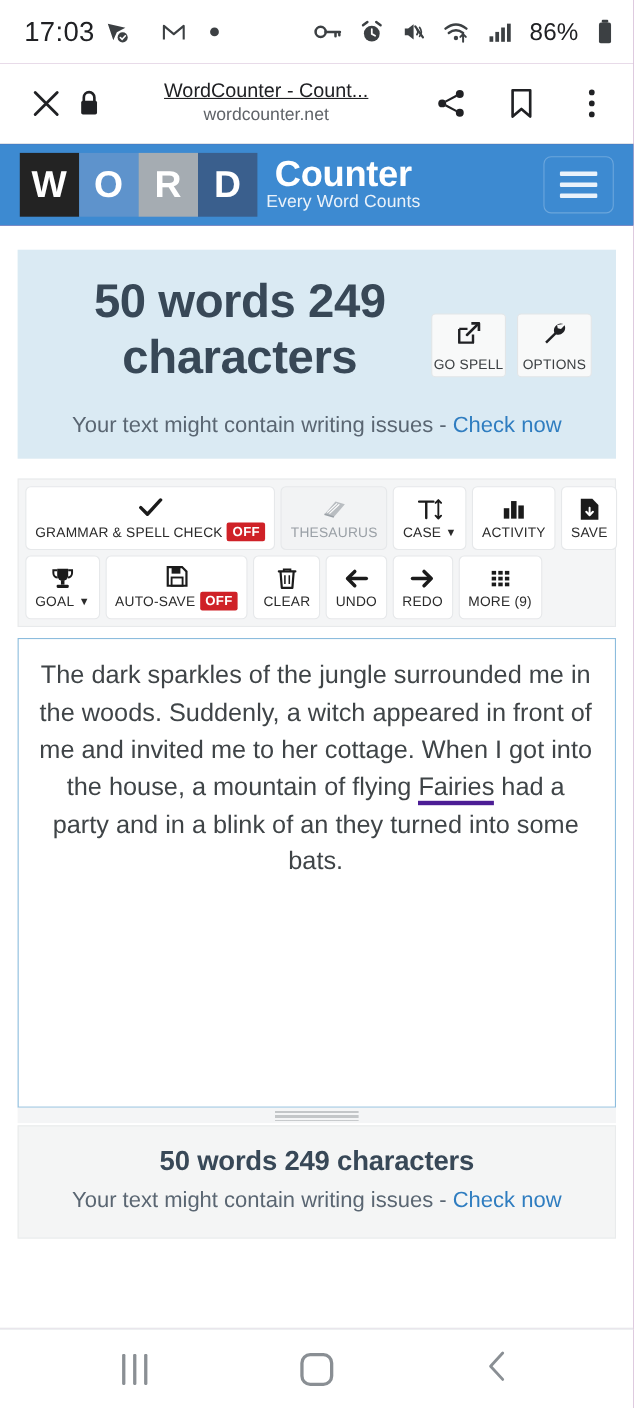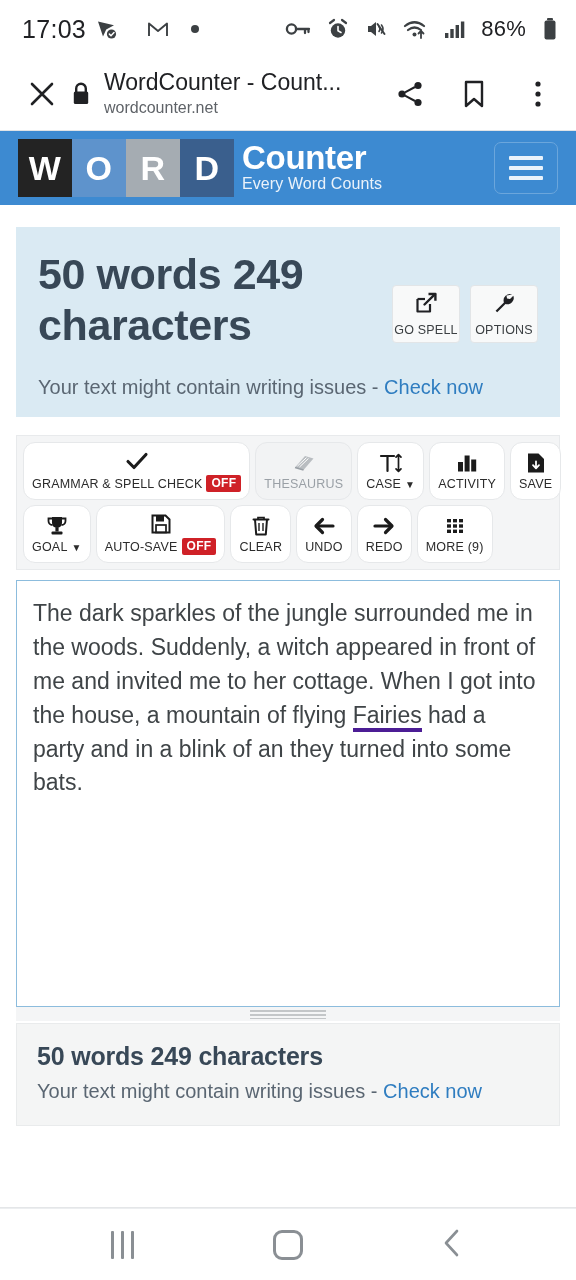--- a/index.html
+++ b/index.html
@@ -2,21 +2,21 @@
 <html><head>
 <meta charset="utf-8">
 <style>
   * { box-sizing: border-box; margin: 0; padding: 0; }
   html, body {
     width: 576px; height: 1280px;
     font-family: "Liberation Sans", sans-serif;
     background: #ffffff;
     overflow: hidden;
   }
-  .phone { width: 576px; height: 1280px; display: flex; flex-direction: column; background:#701a75; }
+  .phone { width: 576px; height: 1280px; display: flex; flex-direction: column; background:#701a75;text-align:center; }
 
   
   .statusbar {
     height: 58px; flex: 0 0 58px;
     display: flex; align-items: center;
     padding: 0 18px 0 22px;
     background: #ffffff;
     color: #3c4043;
   }
   .sb-left { display: flex; align-items: center; gap: 9px; }
@@ -30,22 +30,22 @@
   .cct {
     flex: 0 0 72px; height: 72px;
     display: flex; align-items: center;
     padding: 0 18px 0 20px;
     background:#fff;
   }
   .cct-close { width: 44px; display:flex; align-items:center; justify-content:center; }
   .cct-lock { width: 34px; display:flex; align-items:center; justify-content:center; margin-right:4px;}
   .cct-titles { flex:1 1 auto; min-width:0; padding-left:2px; }
   .cct-title {
-    font-size: 23px; color:#202124; line-height:1.15;
-    white-space: nowrap; overflow: hidden; text-overflow: clip;
+    font-size: 18px; color:#202124; line-height:1.15;
+    white-space: nowrap; overflow: hidden; text-overflow: clip; text-decoration: underline;
   }
   .cct-url { font-size: 16px; color:#5f6368; line-height:1.3; margin-top:2px; }
   .cct-actions { display:flex; align-items:center; gap: 24px; padding-left:10px; }
   .cct-btn { width:40px; height:44px; display:flex; align-items:center; justify-content:center; }
   .cct-sep { height:1px; background:#e0e3e6; }
 
   
   .site-header {
     flex: 0 0 74px; height:74px;
     background:#3d8ad1;
@@ -99,21 +99,21 @@
 
   
   .toolbar {
     margin: 18px 16px 0 16px;
     background:#f4f5f6; border:1px solid #e8eaec;
     padding: 6px 6px 6px 6px;
   }
   .trow { display:flex; gap:5px; margin-bottom:5px; }
   .trow:last-child { margin-bottom:0; }
   .tbtn {
-    background:#ffffff; border:1px solid #e6e8ea; border-radius:12px;
+    background:#ffffff; border:1px solid #e6e8ea; border-radius:5px;
     height: 58px; display:flex; flex-direction:column;
     align-items:center; justify-content:center; gap:3px;
     padding: 0 8px; white-space:nowrap;
   }
   .tbtn .ticon { height:22px; display:flex; align-items:center; justify-content:center; }
   .tbtn .tlbl { font-size:12.5px; color:#2b2b2b; letter-spacing:.2px; display:flex; align-items:center; gap:4px; }
   .tbtn.disabled { background:#f2f3f4; }
   .tbtn.disabled .tlbl { color:#9aa0a6; }
   .badge-off {
     background:#cf2127; color:#fff; font-size:12px; font-weight:bold;

